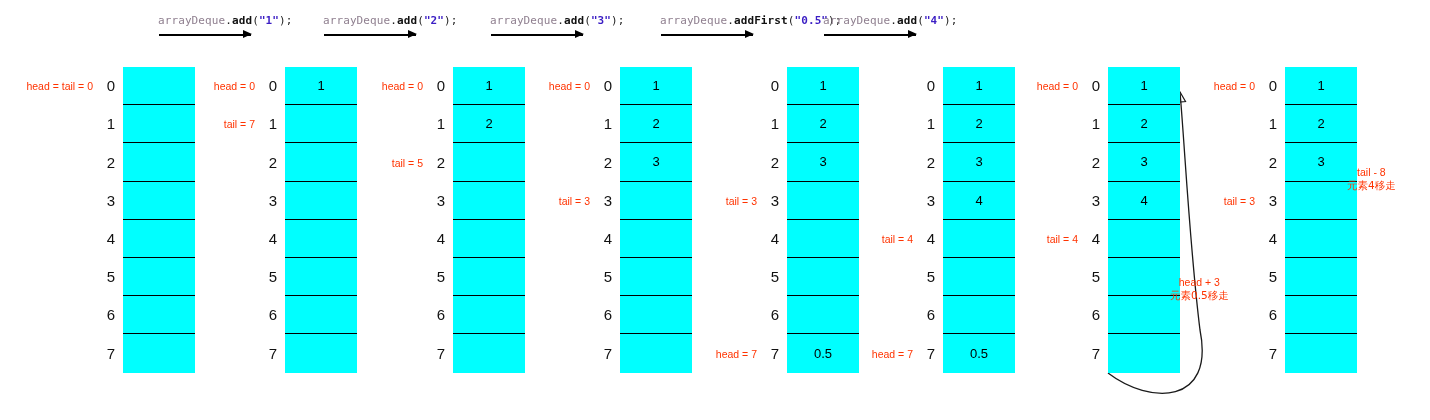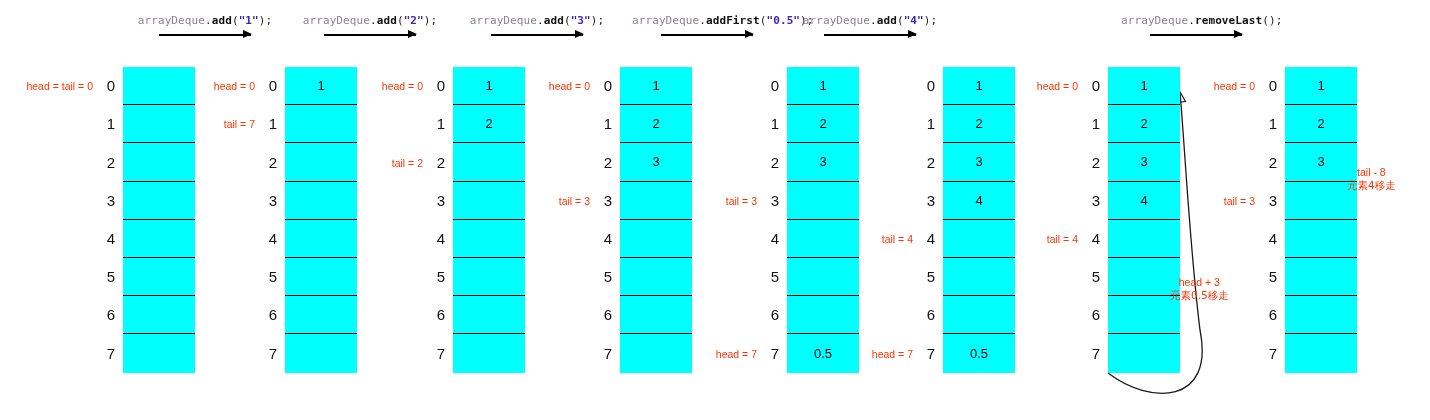--- a/index.html
+++ b/index.html
@@ -15,21 +15,21 @@
   
   .op{
     position:absolute;
     text-align:center;
     white-space:nowrap;
     font-family:"DejaVu Sans Mono","Liberation Mono",monospace;
     font-size:11px;
     letter-spacing:.1px;
   }
   .op .code{display:block;line-height:13px;}
-  .op .ident{color:#8f7f8f;}
+  .op .ident{color:#8f7f8f;margin-left:28px;}
   .op .dot{color:#222222;}
   .op .meth{color:#111111;font-weight:bold;}
   .op .str{color:#3b1ec4;font-weight:bold;}
   .op .punc{color:#222222;}
   .op .arrow{
     display:block;
     position:relative;
     height:10px;
     margin:3px auto 0 auto;
   }
@@ -143,27 +143,20 @@
     </div>
     <div class="op" style="left: 632px; top: 14px; width: 150px;">
       <span class="code"><span class="ident">arrayDeque</span><span class="dot">.</span><span class="meth">addFirst</span><span class="punc">(</span><span class="str">"0.5"</span><span class="punc">);</span></span>
       <span class="arrow" style="width: 92px;">
         <span class="shaft"></span>
         <span class="head"></span>
       </span>
     </div>
     <div class="op" style="left: 795px; top: 14px; width: 150px;">
       <span class="code"><span class="ident">arrayDeque</span><span class="dot">.</span><span class="meth">add</span><span class="punc">(</span><span class="str">"4"</span><span class="punc">);</span></span>
-      <span class="arrow" style="width: 92px;">
-        <span class="shaft"></span>
-        <span class="head"></span>
-      </span>
-    </div>
-    <div class="op" style="left: 1121px; top: 14px; width: 150px;">
-      <span class="code"><span class="ident">arrayDeque</span><span class="dot">.</span><span class="meth">removeLast</span><span class="punc">(</span><span class="punc">);</span></span>
       <span class="arrow" style="width: 92px;">
         <span class="shaft"></span>
         <span class="head"></span>
       </span>
     </div>
     <div class="array" style="left: 0px; top: 0px;">
       <div class="box" style="left: 123px; top: 67px; width: 72px; height: 305.6px;"></div>
       <div class="cell" style="left: 123px; top: 67px; width: 72px; height: 38.2px;"></div>
       <div class="idx" style="left: 99px; top: 77.1px;">0</div>
       <div class="cell" style="left: 123px; top: 105.2px; width: 72px; height: 38.2px;"></div>
@@ -215,21 +208,21 @@
       <div class="idx" style="left: 429px; top: 191.7px;">3</div>
       <div class="cell" style="left: 453px; top: 219.8px; width: 72px; height: 38.2px;"></div>
       <div class="idx" style="left: 429px; top: 229.9px;">4</div>
       <div class="cell" style="left: 453px; top: 258px; width: 72px; height: 38.2px;"></div>
       <div class="idx" style="left: 429px; top: 268.1px;">5</div>
       <div class="cell" style="left: 453px; top: 296.2px; width: 72px; height: 38.2px;"></div>
       <div class="idx" style="left: 429px; top: 306.3px;">6</div>
       <div class="cell last" style="left: 453px; top: 334.4px; width: 72px; height: 38.2px;"></div>
       <div class="idx" style="left: 429px; top: 344.5px;">7</div>
       <div class="ptr" style="left: 323px; width: 100px; top: 80.1px;">head = 0</div>
-      <div class="ptr" style="left: 323px; width: 100px; top: 156.5px;">tail = 2</div>
+      <div class="ptr" style="left: 323px; width: 100px; top: 156.5px;">tail = 5</div>
     </div>
     <div class="array" style="left: 0px; top: 0px;">
       <div class="box" style="left: 620px; top: 67px; width: 72px; height: 305.6px;"></div>
       <div class="cell" style="left: 620px; top: 67px; width: 72px; height: 38.2px;">1</div>
       <div class="idx" style="left: 596px; top: 77.1px;">0</div>
       <div class="cell" style="left: 620px; top: 105.2px; width: 72px; height: 38.2px;">2</div>
       <div class="idx" style="left: 596px; top: 115.3px;">1</div>
       <div class="cell" style="left: 620px; top: 143.4px; width: 72px; height: 38.2px;">3</div>
       <div class="idx" style="left: 596px; top: 153.5px;">2</div>
       <div class="cell" style="left: 620px; top: 181.6px; width: 72px; height: 38.2px;"></div>

